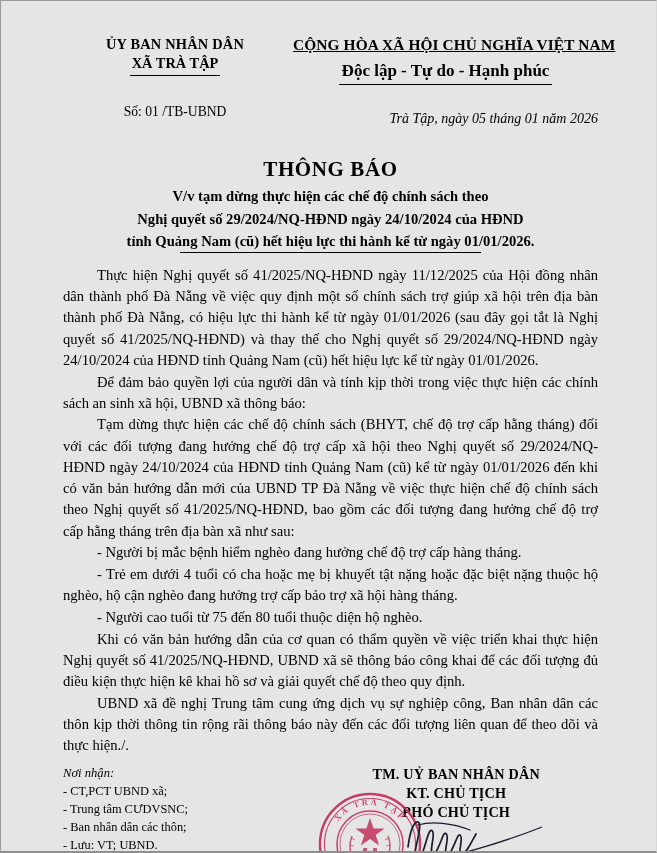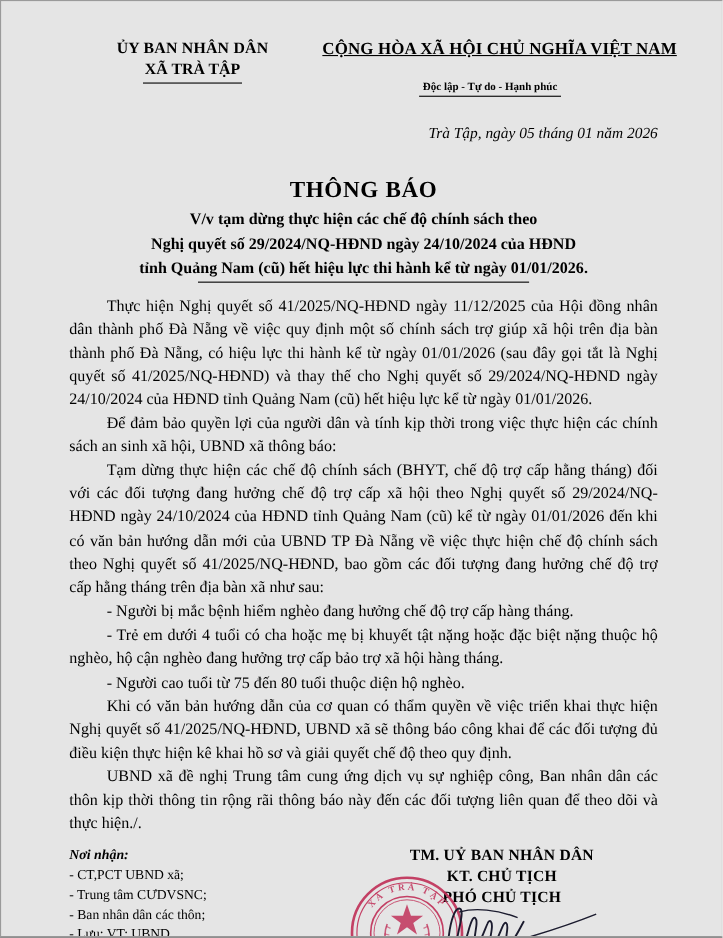--- a/index.html
+++ b/index.html
@@ -65,27 +65,27 @@
   }
   .nation-line1 {
     font-size: 15.4px;
     font-weight: bold;
     letter-spacing: 0.1px;
     line-height: 1.35;
     white-space: nowrap;
     text-decoration: underline;
   }
   .nation-line2 {
-    font-size: 10px;
+    font-size: 17px;
     font-weight: bold;
     line-height: 1.35;
     display: inline-block;
     border-bottom: 1.4px solid #000;
     padding: 0 3px 1px 3px;
-    margin-top: 17px;
+    margin-top: 4px;
   }
   .doc-number {
     font-size: 13.6px;
     margin-top: 27px;
     text-align: center;
     line-height: 1.3;
   }
   .doc-place-date {
     font-size: 14px;
     font-style: italic;
@@ -152,21 +152,21 @@
     align-items: flex-start;
     margin-top: 9px;
     width: 100%;
   }
   .recipients {
     width: 47%;
     box-sizing: border-box;
   }
   .recip-title {
     font-size: 12.6px;
-    font-weight: bold;
+    font-weight: normal;
     font-style: italic;
     line-height: 1.35;
     margin-bottom: 1px;
   }
   .recip-item {
     font-size: 12.4px;
     line-height: 1.44;
   }
   .signature {
     width: 53%;
@@ -206,20 +206,21 @@
 <body>
 
 <div id="page">
   <div class="sheet">
 
     <div class="doc-header">
 
       <div class="hdr-left">
         <div class="org-line1">ỦY BAN NHÂN DÂN</div>
         <div><span class="org-line2">XÃ TRÀ TẬP</span></div>
+        <div class="doc-number">Số: 01 /TB-UBND</div>
       </div>
 
       <div class="hdr-right">
         <div class="nation-line1">CỘNG HÒA XÃ HỘI CHỦ NGHĨA VIỆT NAM</div>
         <div><span class="nation-line2">Độc lập - Tự do - Hạnh phúc</span></div>
         <div class="doc-place-date">Trà Tập, ngày 05 tháng  01 năm 2026</div>
       </div>
 
     </div>
 

